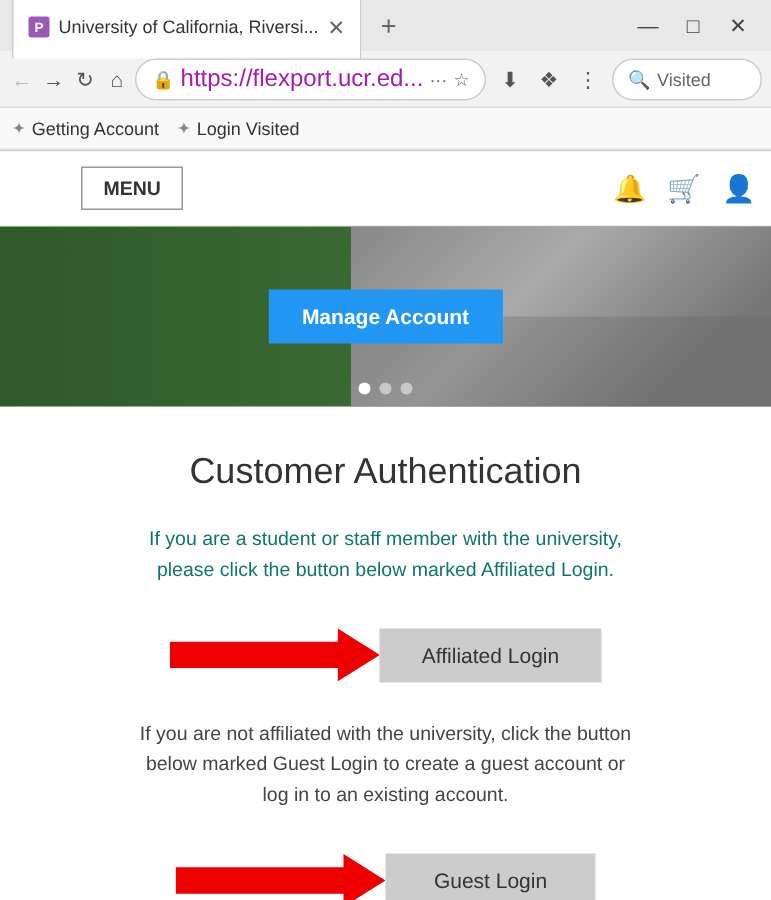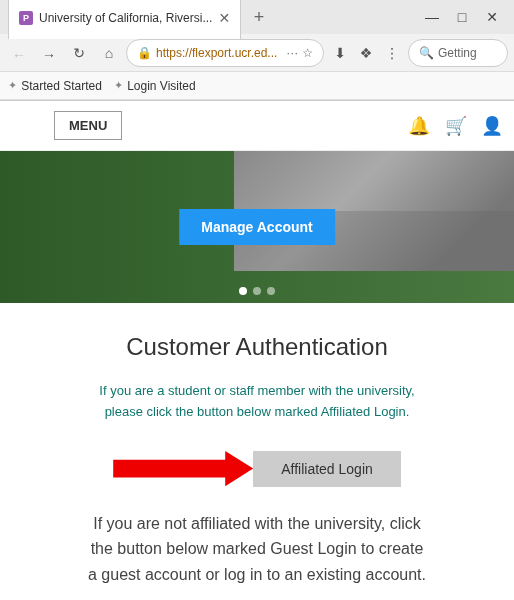--- a/index.html
+++ b/index.html
@@ -14,58 +14,58 @@
     .tab-close { margin-left: auto; cursor: pointer; color: #666; font-size: 14px; }
     .new-tab-btn { width: 28px; height: 28px; display: flex; align-items: center; justify-content: center; font-size: 18px; color: #666; cursor: pointer; }
     .window-controls { margin-left: auto; display: flex; gap: 2px; }
     .win-btn { width: 28px; height: 28px; display: flex; align-items: center; justify-content: center; font-size: 14px; color: #444; cursor: pointer; }
 
     .nav-bar { display: flex; align-items: center; height: 38px; padding: 0 6px; gap: 4px; background: #f2f2f2; border-bottom: 1px solid #ddd; }
     .nav-btn { width: 26px; height: 26px; display: flex; align-items: center; justify-content: center; border-radius: 50%; cursor: pointer; color: #555; font-size: 14px; }
     .nav-btn.disabled { color: #bbb; cursor: default; }
     .lock-icon { color: #888; font-size: 12px; }
     .address-bar { flex: 1; display: flex; align-items: center; background: #fff; border: 1px solid #ccc; border-radius: 14px; height: 28px; padding: 0 10px; font-size: 12px; color: #333; gap: 4px; }
-    .address-text { flex: 1; font-size: 12px; color: #a16207; }
+    .address-text { flex: 1; font-size: 16px; color: #a21caf; }
     .address-icons { display: flex; gap: 4px; align-items: center; color: #666; font-size: 12px; }
     .search-bar { display: flex; align-items: center; background: #fff; border: 1px solid #ccc; border-radius: 14px; height: 28px; padding: 0 10px; font-size: 12px; color: #666; min-width: 100px; gap: 4px; }
     .toolbar-icons { display: flex; gap: 2px; align-items: center; }
     .toolbar-icon { width: 24px; height: 24px; display: flex; align-items: center; justify-content: center; color: #555; font-size: 14px; cursor: pointer; }
 
     .bookmarks-bar { display: flex; align-items: center; height: 28px; padding: 0 8px; gap: 12px; font-size: 12px; border-bottom: 1px solid #e0e0e0; background: #f9f9f9; }
     .bookmark-item { display: flex; align-items: center; gap: 4px; color: #333; cursor: pointer; white-space: nowrap; }
     .star-icon { color: #888; font-size: 11px; }
 
     
     .page-content { background: #fff; overflow: hidden; }
 
     
     .site-nav { display: flex; align-items: center; height: 50px; background: #fff; padding: 0 10px; border-bottom: 1px solid #eee; }
     .menu-btn { background: #fff; border: 1px solid #999; padding: 6px 14px; font-size: 13px; font-weight: bold; cursor: pointer; color: #333; margin-left: 44px; }
     .nav-right-icons { margin-left: auto; display: flex; gap: 14px; align-items: center; color: #555; font-size: 18px; }
     .nav-icon { cursor: pointer; }
 
     
-    .hero { position: relative; width: 100%; height: 152px; background: linear-gradient(to right, #2d5a27, #4a7a40); overflow: hidden; }
+    .hero { position: relative; width: 100%; height: 120px; background: linear-gradient(to right, #2d5a27, #4a7a40); overflow: hidden; }
     .hero-car { position: absolute; right: 0; top: 0; width: 280px; height: 120px; background: linear-gradient(135deg, #888 0%, #aaa 40%, #777 80%); }
     .hero-car::after { content: ''; position: absolute; bottom: 0; left: 0; width: 100%; height: 60px; background: rgba(100,100,100,0.3); }
     .manage-btn { position: absolute; top: 50%; left: 50%; transform: translate(-50%, -50%); background: #2196F3; color: #fff; padding: 10px 22px; font-size: 14px; font-weight: bold; cursor: pointer; border: none; white-space: nowrap; z-index: 2; }
     .hero-dots { position: absolute; bottom: 8px; left: 50%; transform: translateX(-50%); display: flex; gap: 6px; }
     .dot { width: 8px; height: 8px; border-radius: 50%; background: rgba(255,255,255,0.5); }
     .dot.active { background: rgba(255,255,255,1); }
 
     
     .auth-section { padding: 30px 20px 20px; text-align: center; }
     .auth-title { font-size: 24px; color: #333; font-weight: normal; margin-bottom: 20px; }
     .auth-desc { font-size: 13px; color: #0f766e; line-height: 1.6; margin-bottom: 24px; max-width: 340px; margin-left: auto; margin-right: auto; }
 
     .login-row { display: flex; align-items: center; justify-content: center; margin-bottom: 20px; gap: 0; }
     .arrow-red { width: 140px; height: 44px; background: #e00; clip-path: polygon(0 30%, 80% 30%, 80% 10%, 100% 50%, 80% 90%, 80% 70%, 0 70%); }
     .login-btn { background: #ccc; color: #333; border: none; padding: 10px 28px; font-size: 14px; cursor: pointer; min-width: 140px; }
 
-    .guest-desc { font-size: 16px; color: #444; line-height: 1.6; margin-bottom: 24px; max-width: 340px; margin-left: auto; margin-right: auto; }
+    .guest-desc { font-size: 13px; color: #444; line-height: 1.6; margin-bottom: 24px; max-width: 340px; margin-left: auto; margin-right: auto; }
   </style>
 </head>
 <body>
 
 <div class="browser-chrome">
 
   <div class="tab-bar">
     <div class="tab">
       <div class="tab-favicon"></div>
       <span>University of California, Riversi...</span>
@@ -92,28 +92,28 @@
         <span>☆</span>
       </div>
     </div>
     <div class="toolbar-icons">
       <div class="toolbar-icon">⬇</div>
       <div class="toolbar-icon">❖</div>
       <div class="toolbar-icon">⋮</div>
     </div>
     <div class="search-bar">
       <span>🔍</span>
-      <span>Getting</span>
+      <span>Visited</span>
     </div>
   </div>
 
   <div class="bookmarks-bar">
     <div class="bookmark-item">
       <span class="star-icon">✦</span>
-      <span>Started Started</span>
+      <span>Getting Account</span>
     </div>
     <div class="bookmark-item">
       <span class="star-icon">✦</span>
       <span>Login Visited</span>
     </div>
   </div>
 </div>
 
 <div class="page-content">
 

